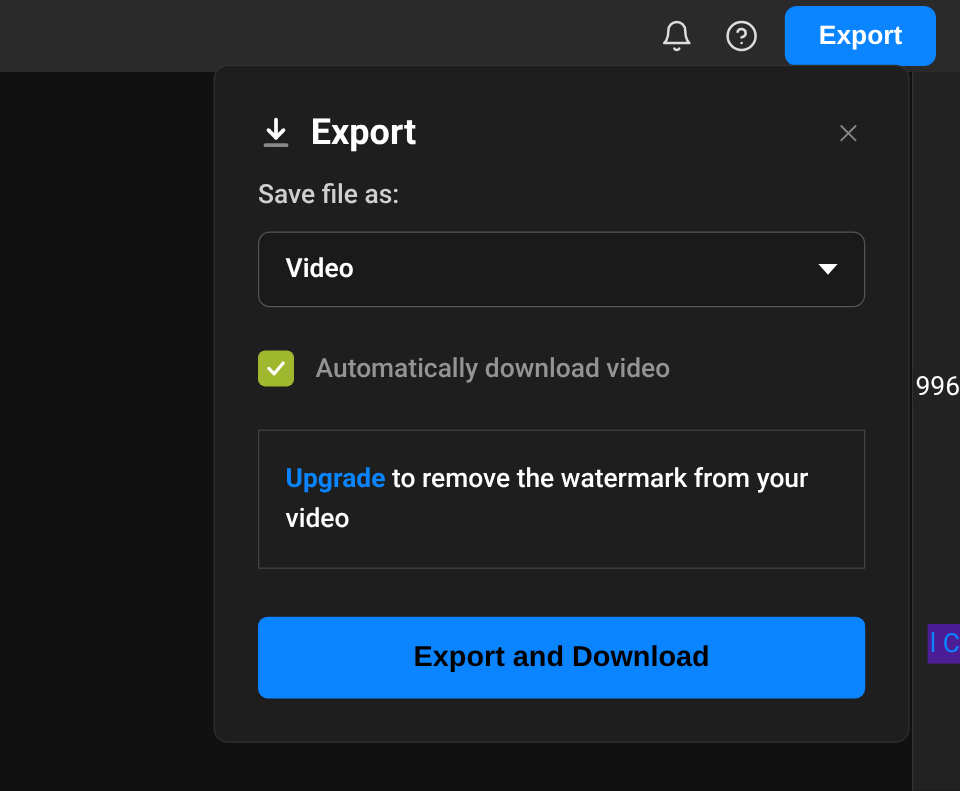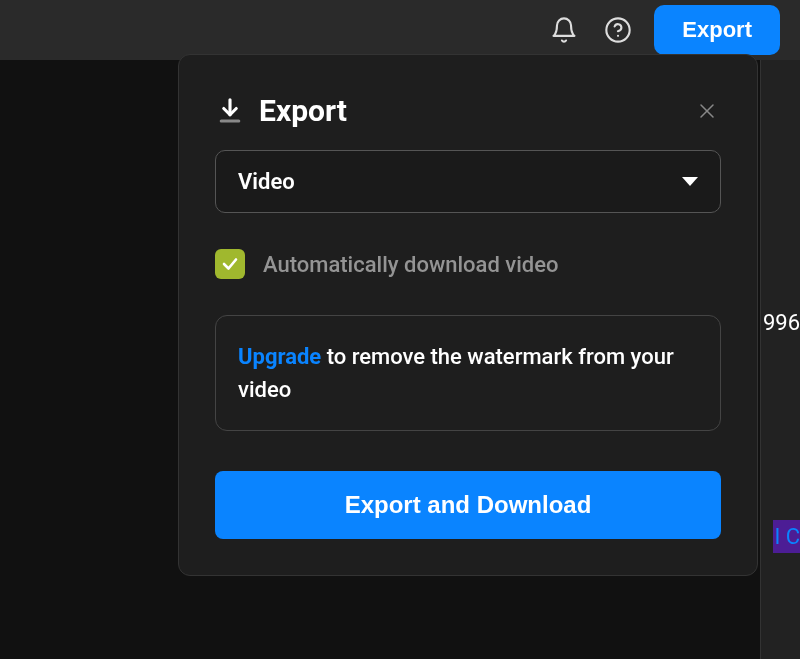--- a/index.html
+++ b/index.html
@@ -160,37 +160,37 @@
       justify-content: center;
       cursor: pointer;
     }
     .checkbox-label {
       color: #949494;
       font-size: 22px;
       font-weight: 500;
     }
     .upgrade-box {
       border: 1px solid #444;
-      border-radius: 12px;
+      border-radius: 0;
       padding: 24px 22px;
       margin-bottom: 40px;
       color: #fff;
       font-size: 22px;
       line-height: 1.5;
       font-weight: 500;
     }
     .upgrade-link {
       color: #0a84ff;
       font-weight: 700;
       cursor: pointer;
     }
     .export-download-btn {
       width: 100%;
       background: #0a84ff;
-      color: #ffffff;
+      color: #000000;
       border: none;
       border-radius: 8px;
       padding: 20px;
       font-size: 24px;
       font-weight: 600;
       cursor: pointer;
     }
   </style>
 </head>
 <body>
@@ -229,20 +229,21 @@
       <div class="dialog-title">Export</div>
     </div>
     <div class="close-btn">
       <svg width="18" height="18" viewBox="0 0 24 24" fill="none" stroke="currentColor" stroke-width="2" stroke-linecap="round">
         <line x1="4" y1="4" x2="20" y2="20"></line>
         <line x1="20" y1="4" x2="4" y2="20"></line>
       </svg>
     </div>
   </div>
 
+  <div class="field-label">Save file as:</div>
 
   <div class="select-box">
     <span>Video</span>
     <span class="caret-down"></span>
   </div>
 
   <div class="checkbox-row">
     <div class="checkbox">
       <svg width="18" height="18" viewBox="0 0 24 24" fill="none" stroke="#fff" stroke-width="3.5" stroke-linecap="round" stroke-linejoin="round">
         <polyline points="4 12 10 18 20 6"></polyline>

